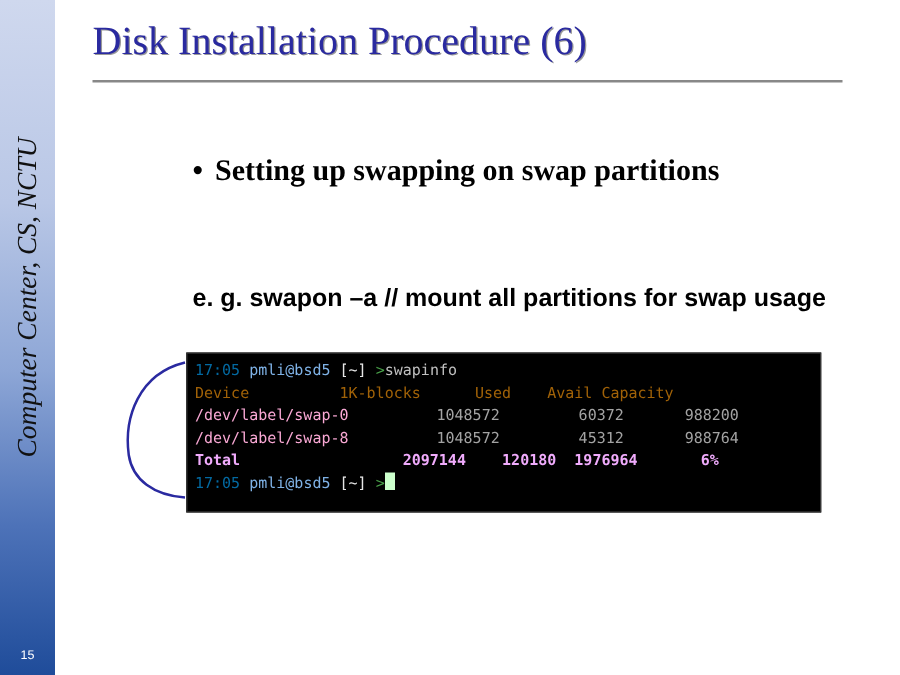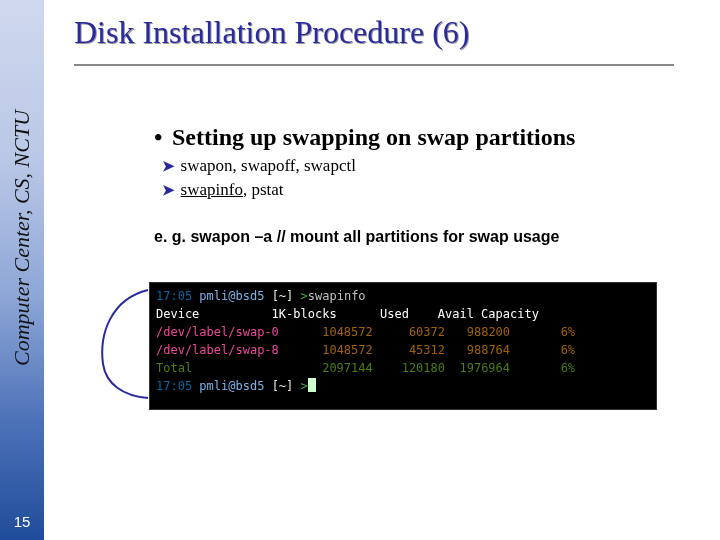--- a/index.html
+++ b/index.html
@@ -29,21 +29,21 @@
     font-family: "Times New Roman", Times, serif;
     white-space: nowrap;
   }
   .page-num {
     position: absolute;
     left: 0; bottom: 10px;
     width: 44px;
     text-align: center;
     color: #fff;
     font-family: Arial, Helvetica, sans-serif;
-    font-size: 15px;
+    font-size: 10px;
   }
   .content {
     position: absolute;
     left: 44px; top: 0;
     width: 676px; height: 384px;
   }
   .title {
     position: absolute;
     left: 30px; top: 14px;
     font-size: 32px;
@@ -79,21 +79,21 @@
     font-weight: 700;
     margin-right: 6px;
     font-family: Arial, sans-serif;
     font-size: 15px;
   }
   .underline { text-decoration: underline; }
   .example {
     position: absolute;
     left: 110px; top: 228px;
     font-family: Arial, Helvetica, sans-serif;
-    font-size: 16px;
+    font-size: 20px;
     font-weight: 700;
   }
 
   
   .term-wrap {
     position: absolute;
     left: 55px; top: 282px;
     width: 558px; height: 130px;
   }
   .callout-curve {
@@ -114,24 +114,24 @@
     color: #cfc;
     padding: 4px 6px;
     white-space: pre;
     overflow: hidden;
   }
   .t-time   { color: #0369a1; }
   .t-user   { color: #7fb2e6; }
   .t-bracket{ color: #e6e6e6; }
   .t-prompt { color: #4aa24a; }
   .t-cmd    { color: #c0c0c0; }
-  .t-hdr    { color: #ffffff; }
-  .t-dev    { color: #ec4899; }
-  .t-num    { color: #a16207; }
-  .t-white  { color: #4d7c0f; }
+  .t-hdr    { color: #a16207; }
+  .t-dev    { color: #f9a8d4; }
+  .t-num    { color: #a3a3a3; margin-left: 27px; }
+  .t-white  { color: #f0abfc; font-weight: bold; }
   .t-cursor {
     display:inline-block;
     width: 8px; height: 14px;
     background: #cfc;
     vertical-align: -2px;
   }
 </style>
 </head>
 <body>
 
@@ -143,26 +143,20 @@
   </div>
 
   <div class="content">
     <div class="title">Disk Installation Procedure (6)</div>
     <div class="title-rule"></div>
 
     <div class="bullet-1">
       <span class="dot">•</span><span>Setting up swapping on swap partitions</span>
     </div>
 
-    <div class="sub sub-1">
-      <span class="chev">➤</span><span>swapon, swapoff, swapctl</span>
-    </div>
-    <div class="sub sub-2">
-      <span class="chev">➤</span><span class="underline">swapinfo</span><span>, pstat</span>
-    </div>
 
     <div class="example">e. g. swapon –a // mount all partitions for swap usage</div>
 
     <div class="term-wrap">
       <svg class="callout-curve" viewBox="0 0 70 118">
         <path d="M55,6 C18,15 6,50 10,80 C13,100 30,112 55,114" fill="none" stroke="#2a2aa0" stroke-width="2"></path>
       </svg>
 
       <div class="term"><span class="t-time">17:05</span> <span class="t-user">pmli@bsd5</span> <span class="t-bracket">[~]</span> <span class="t-prompt">&gt;</span><span class="t-cmd">swapinfo</span>
 <span class="t-hdr">Device          1K-blocks      Used    Avail Capacity</span>

